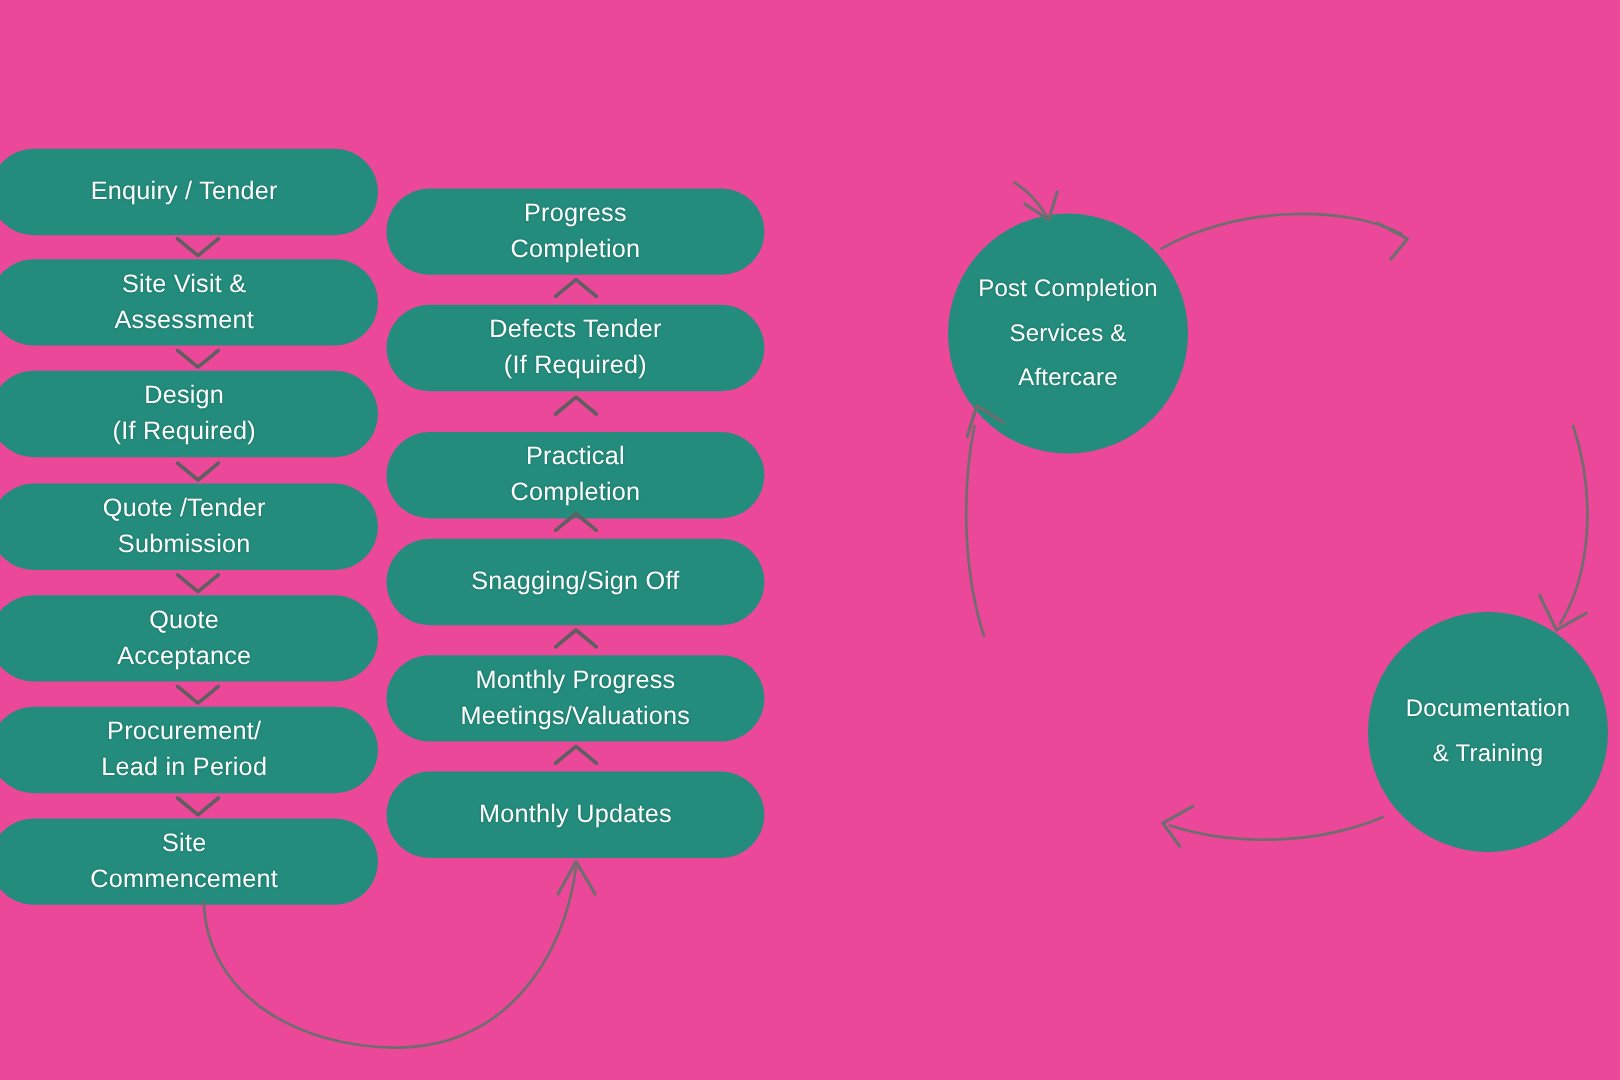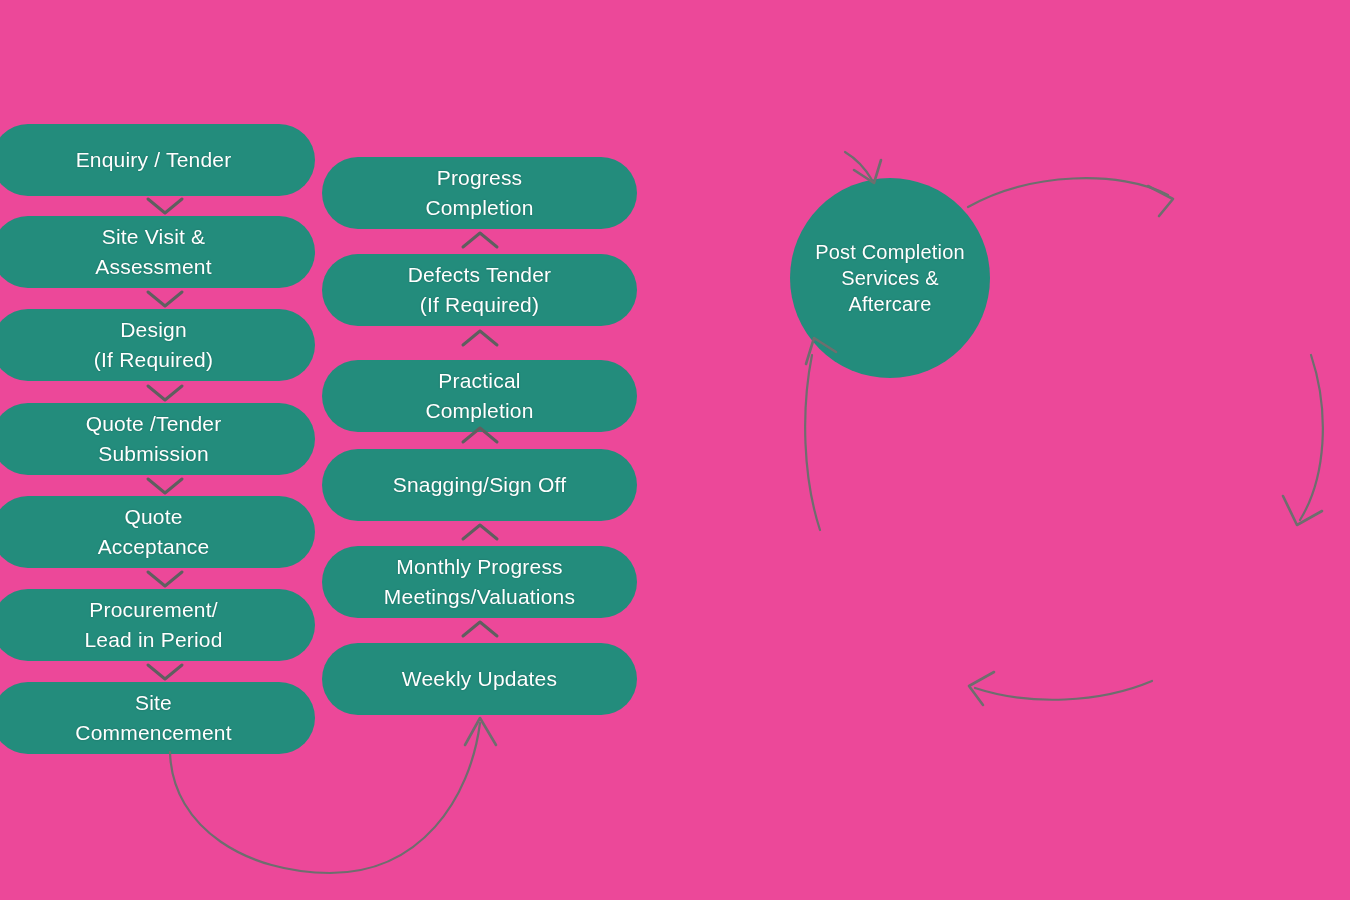--- a/index.html
+++ b/index.html
@@ -41,21 +41,21 @@
     position: absolute;
     box-sizing: border-box;
     background: #238C7C;
     border-radius: 50%;
     display: flex;
     align-items: center;
     justify-content: center;
     text-align: center;
     color: #ffffff;
     font-size: 20px;
-    line-height: 26px;
+    line-height: 37px;
     font-weight: 400;
     letter-spacing: 0.2px;
     white-space: pre-line;
     padding: 0 16px;
     text-shadow: 0 0 2px rgba(0,0,0,0.25);
   }
 
   
   #connectors {
     position: absolute;
@@ -119,27 +119,29 @@
 (If Required)</div>
 
   <div class="pill" style="left:322px; top:360px; width:315px; height:72px;">Practical
 Completion</div>
 
   <div class="pill" style="left:322px; top:546px; width:315px; height:72px;">Monthly Progress
 Meetings/Valuations</div>
 
   <div class="pill" style="left:322px; top:449px; width:315px; height:72px;">Snagging/Sign Off</div>
 
-  <div class="pill" style="left:322px; top:643px; width:315px; height:72px;">Weekly Updates</div>
+  <div class="pill" style="left:322px; top:643px; width:315px; height:72px;">Monthly Updates</div>
 
   <div class="circle" style="left:790px; top:178px; width:200px; height:200px;">Post Completion
 Services &amp;
 Aftercare</div>
 
 
+  <div class="circle" style="left:1140px; top:510px; width:200px; height:200px;">Documentation
+&amp; Training</div>
 
 
   <svg id="connectors" viewBox="0 0 1350 900" xmlns="http://www.w3.org/2000/svg">
 
     <polyline class="chevron" points="148,199 165,213 182,199"></polyline>
     <polyline class="chevron" points="148,292 165,306 182,292"></polyline>
     <polyline class="chevron" points="148,386 165,400 182,386"></polyline>
     <polyline class="chevron" points="148,479 165,493 182,479"></polyline>
     <polyline class="chevron" points="148,572 165,586 182,572"></polyline>
     <polyline class="chevron" points="148,665 165,679 182,665"></polyline>

